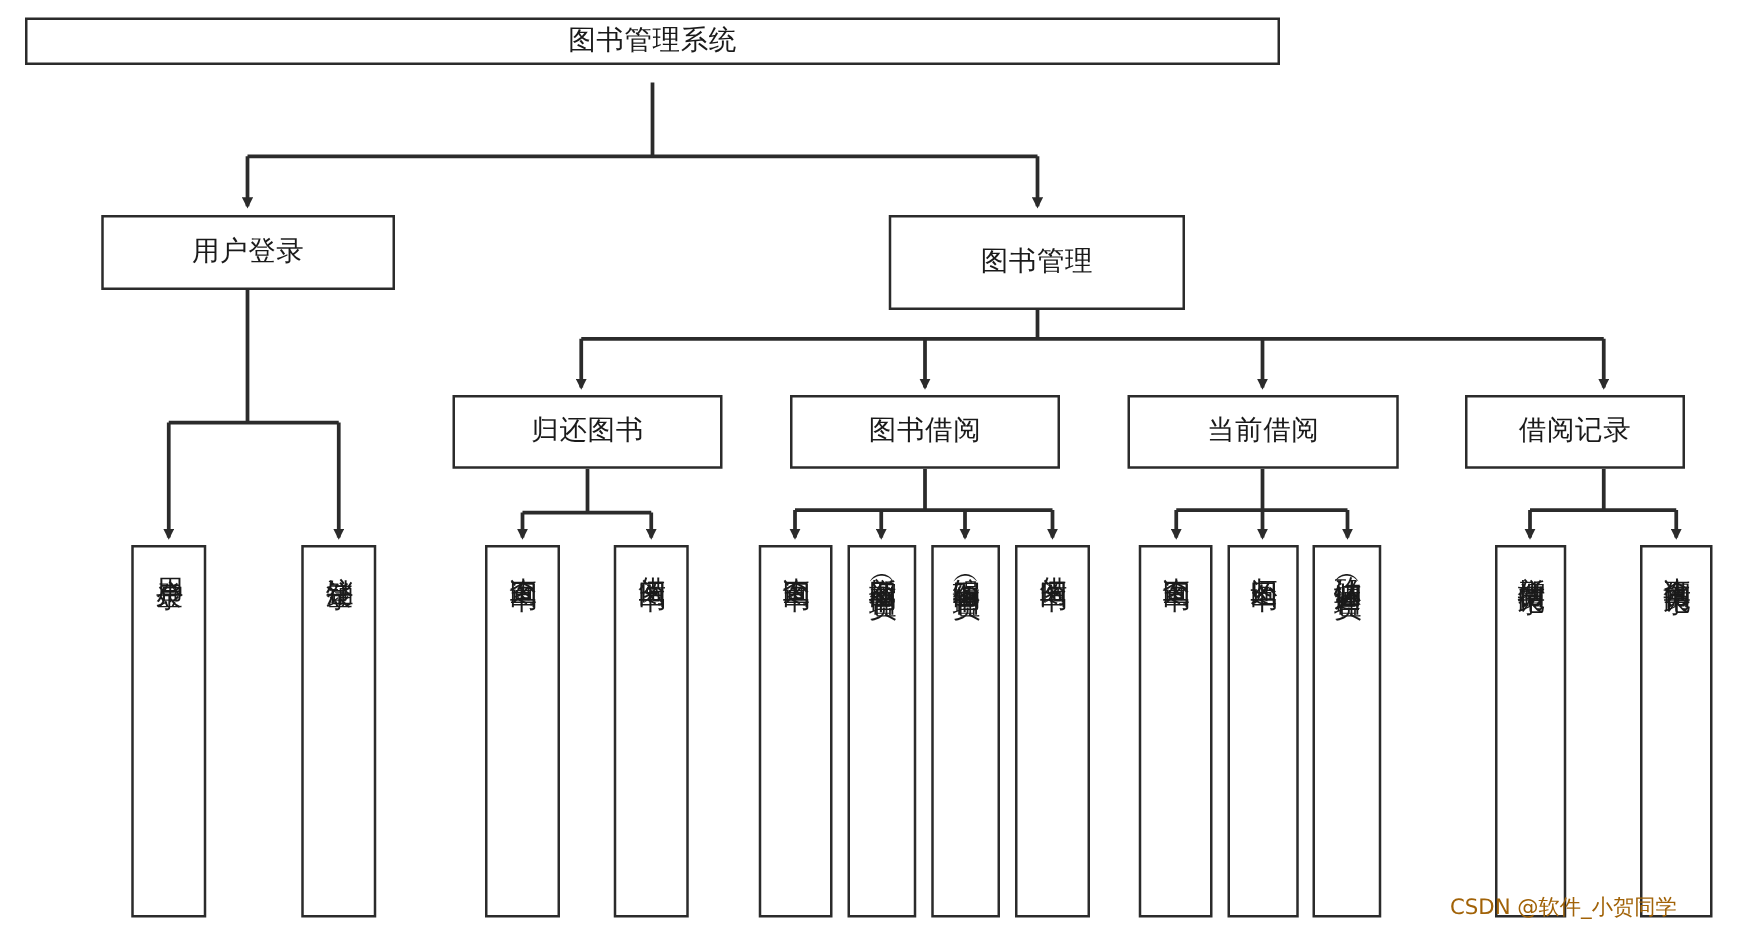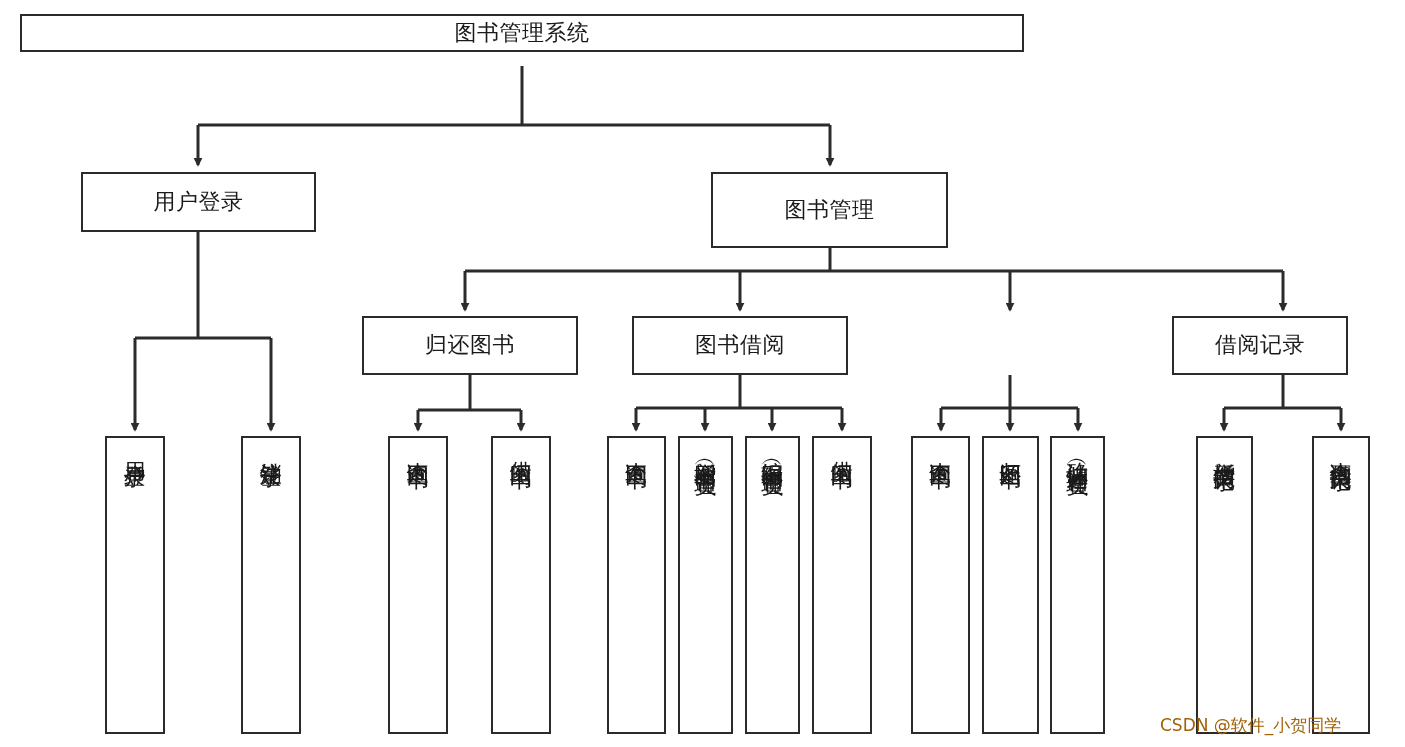--- a/index.html
+++ b/index.html
@@ -132,20 +132,23 @@
   <div class="node-box" style="left:711px; top:172px; width:237px; height:76px;text-align:right;">
     <span class="node-label-h">图书管理</span>
   </div>
 
   <div class="node-box" style="left:362px; top:316px; width:216px; height:59px;">
     <span class="node-label-h">归还图书</span>
   </div>
   <div class="node-box" style="left:632px; top:316px; width:216px; height:59px;justify-content:center;">
     <span class="node-label-h">图书借阅</span>
   </div>
+  <div class="node-box" style="left:902px; top:316px; width:217px; height:59px;">
+    <span class="node-label-h">当前借阅</span>
+  </div>
   <div class="node-box" style="left:1172px; top:316px; width:176px; height:59px;">
     <span class="node-label-h">借阅记录</span>
   </div>
 
   <div class="node-box leaf-box" style="left:105px; top:436px; width:60px; height:298px;">
     <span class="node-label-v">用户登录</span>
   </div>
   <div class="node-box leaf-box" style="left:241px; top:436px; width:60px; height:298px;">
     <span class="node-label-v">注销登录</span>
   </div>

